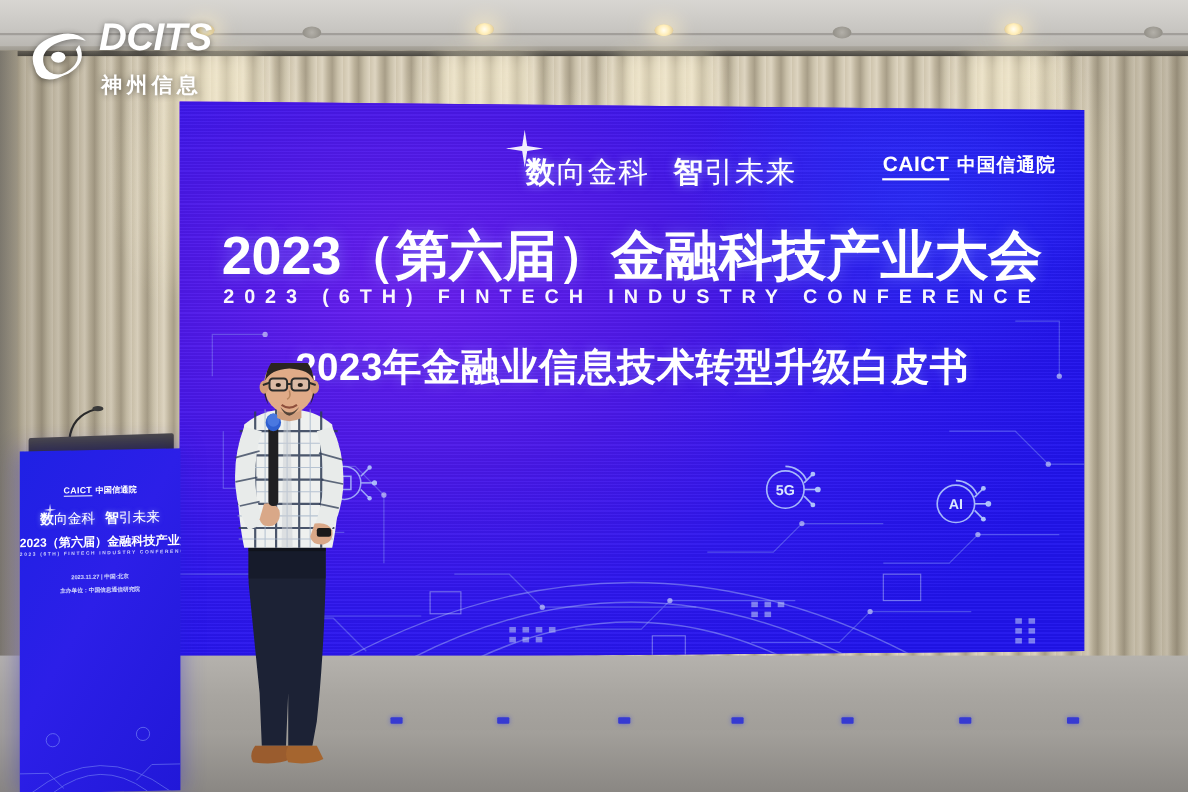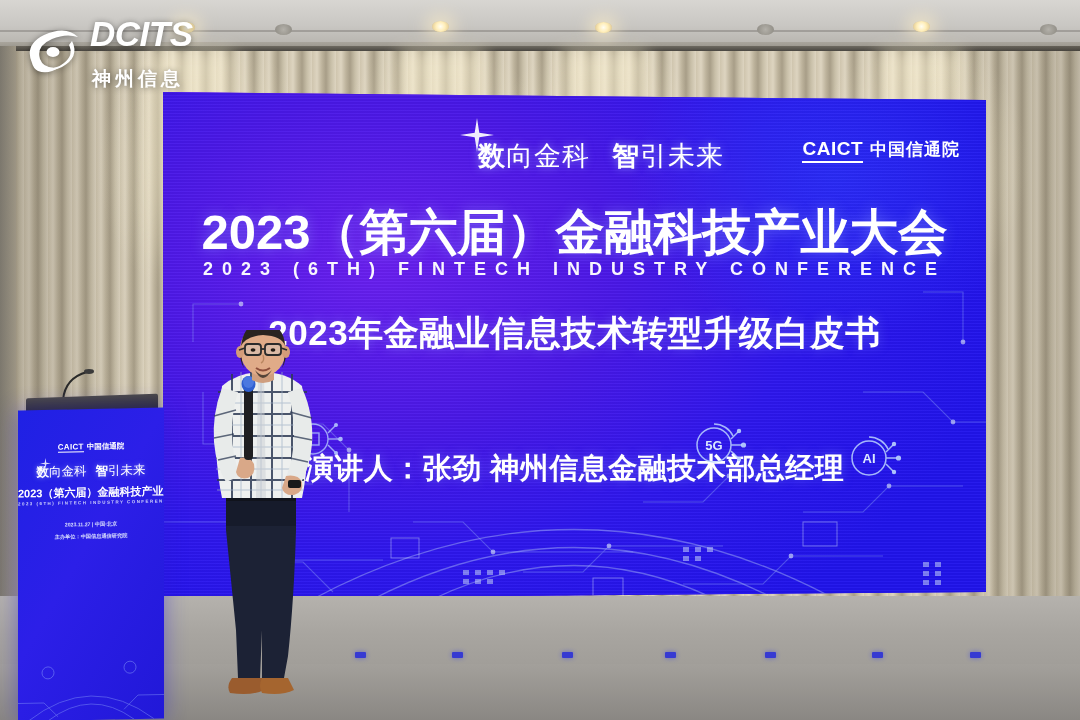--- a/index.html
+++ b/index.html
@@ -423,21 +423,20 @@
     <div class="caict-badge">
       <span class="caict-mark">CAICT</span>
       <span class="caict-cn">中国信通院</span>
     </div>
 
     <div class="conf-title">2023（第六届）金融科技产业大会</div>
     <div class="conf-title-en">2023 (6TH) FINTECH INDUSTRY CONFERENCE</div>
 
     <div class="paper-title">2023年金融业信息技术转型升级白皮书</div>
 
-    <div class="speaker-line">演讲人：张劲  神州信息金融技术部总经理</div>
 
     <svg class="tech-badge" style="left:525px; top:325px; width:64px; height:56px;" viewBox="0 0 64 56">
       <g stroke="#bcd4ff" stroke-width="1.5" fill="none" opacity="0.85">
         <circle cx="26" cy="28" r="17"></circle>
         <path d="M26 7 A21 21 0 0 1 45 19"></path>
         <path d="M43 28 L54 28"></path>
         <path d="M43 22 L50 15"></path>
         <path d="M43 34 L50 41"></path>
       </g>
       <g fill="#bcd4ff" opacity="0.9">

